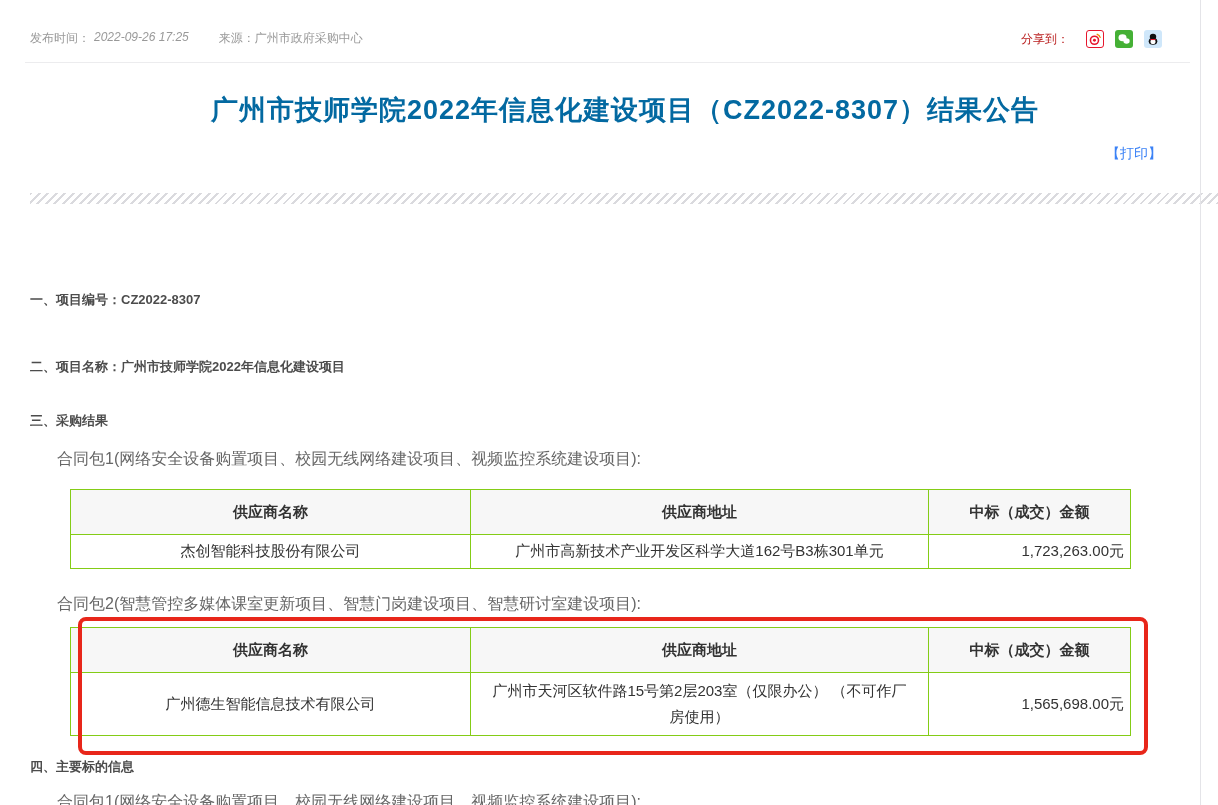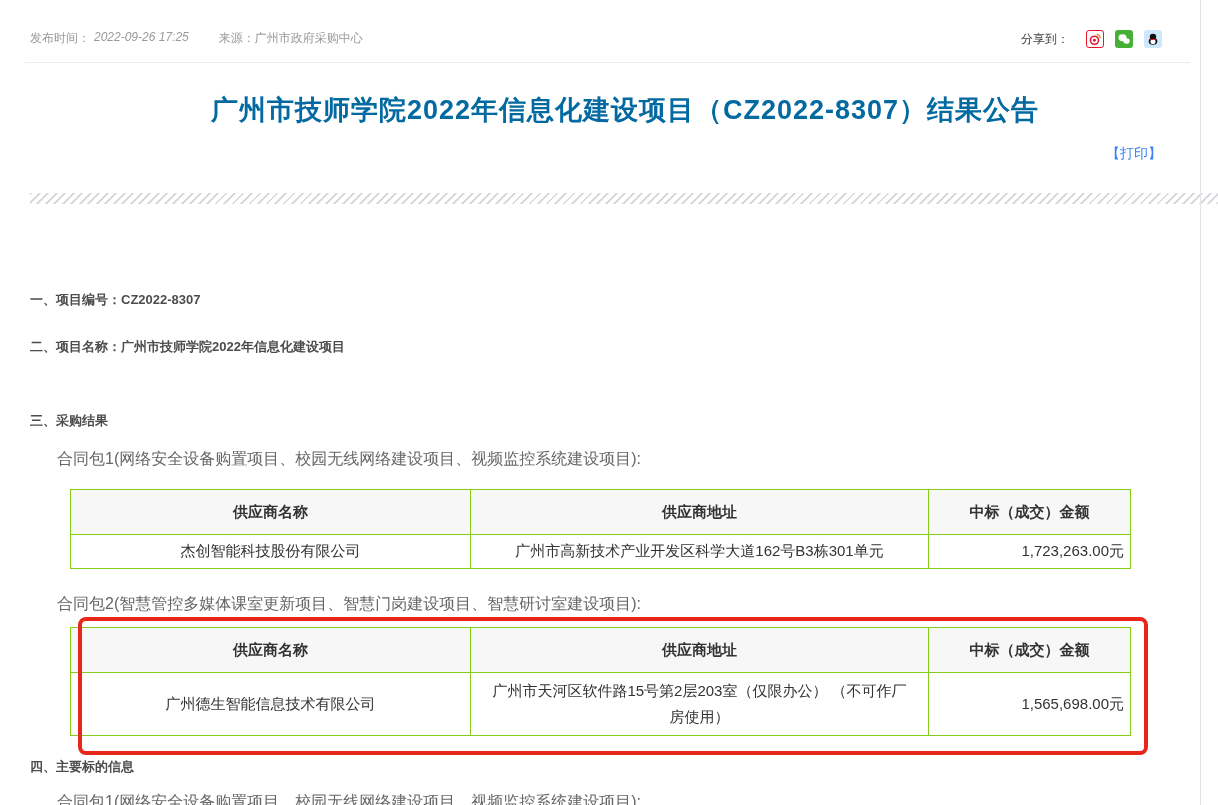--- a/index.html
+++ b/index.html
@@ -8,41 +8,41 @@
     position:relative; width:1218px; height:805px; background:#fff; overflow:hidden;
     font-family:"Liberation Sans","DejaVu Sans",sans-serif;
   }
   .right-border { position:absolute; top:0; left:1200px; width:1px; height:805px; background:#e4e4e8; }
 
   
   .meta-row { position:absolute; top:30px; left:30px; width:1132px; display:flex; align-items:flex-start;
     font-size:12px; color:#999; }
   .meta-row .pub-time { margin-left:4px;font-style:italic; }
   .meta-row .src-group { margin-left:30px; }
-  .share { margin-left:auto; display:flex; align-items:center; color:#404040;gap:6px; }
+  .share { margin-left:auto; display:flex; align-items:center; color:#b91c1c;gap:6px; }
   .share-label { margin-right:6px; }
   .si { width:18px; height:18px; border-radius:3px; display:inline-flex; align-items:center;
     justify-content:center; margin-left:5px; cursor:pointer; }
   .si svg { display:block; }
   .si.weibo { background:#fff; border:1px solid #e6162d; }
   .si.wechat { background:#45b035; }
   .si.qq { background:#cfe7fa; }
 
   .top-divider { position:absolute; top:62px; left:25px; width:1165px; height:1px; background:#ececee; }
 
   .title { position:absolute; top:92px; left:0; width:1200px; text-align:center;
     font-size:27px; font-weight:bold; color:#0369a1; letter-spacing:1px;margin-left:25px; }
 
   .print-btn { position:absolute; top:145px; right:56px; font-size:14px; color:#3b82f6; cursor:pointer; }
 
   .hatch { position:absolute; top:193px; left:30px; width:1188px; height:11px;
     background:repeating-linear-gradient(135deg,#dadade 0,#dadade 2px,#ffffff 2px,#ffffff 6px); }
 
   .sec { position:absolute; left:30px; font-size:13px; font-weight:bold; color:#4c4c4c; }
-  .sec1 { top:291px; } .sec2 { top:338px; } .sec3 { top:412px; } .sec4 { top:758px; }
+  .sec1 { top:291px; } .sec2 { top:358px; } .sec3 { top:412px; } .sec4 { top:758px; }
 
   .pkg-intro { position:absolute; left:57px; font-size:16px; color:#666; }
   .pkg1-intro { top:449px; } .pkg2-intro { top:594px; }
   .clipped-line { position:absolute; left:57px; top:792px; font-size:16px; color:#666; }
 
   .rtable { border-collapse:collapse; width:1060px; table-layout:fixed; }
   .rtable th, .rtable td { border:1px solid #84cc16; font-size:15px; color:#333; text-align:center; }
   .rtable th { height:45px; background:#f7f7f7; font-weight:bold; }
   .col-supplier { width:400px; } .col-address { width:458px; } .col-amount { width:202px; }
   .t1 { position:absolute; top:489px; left:70px; }

